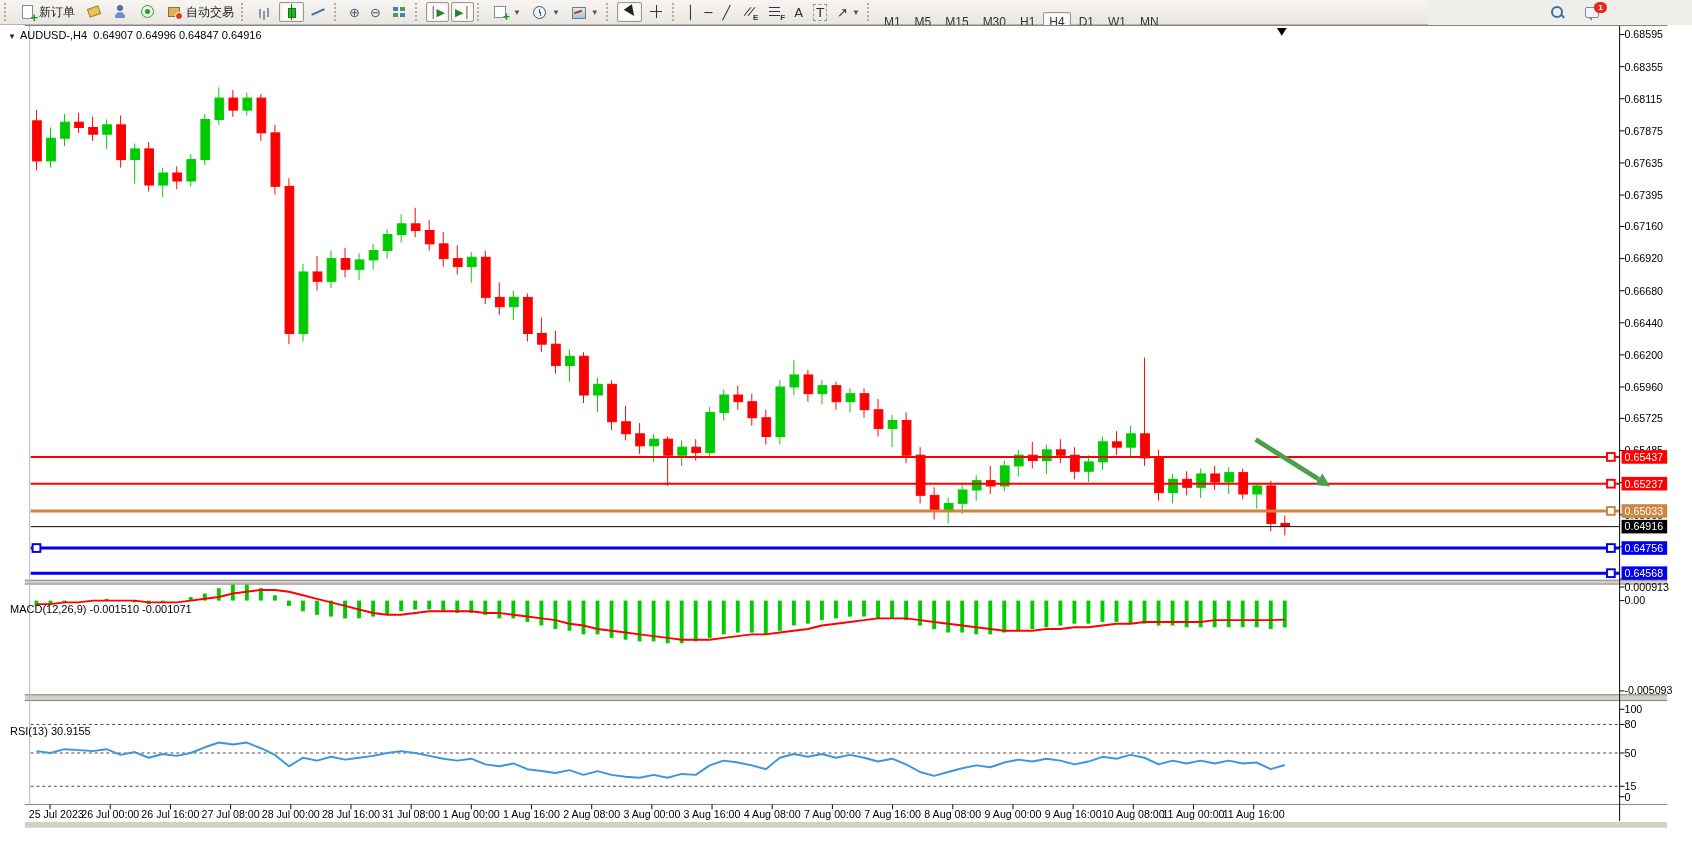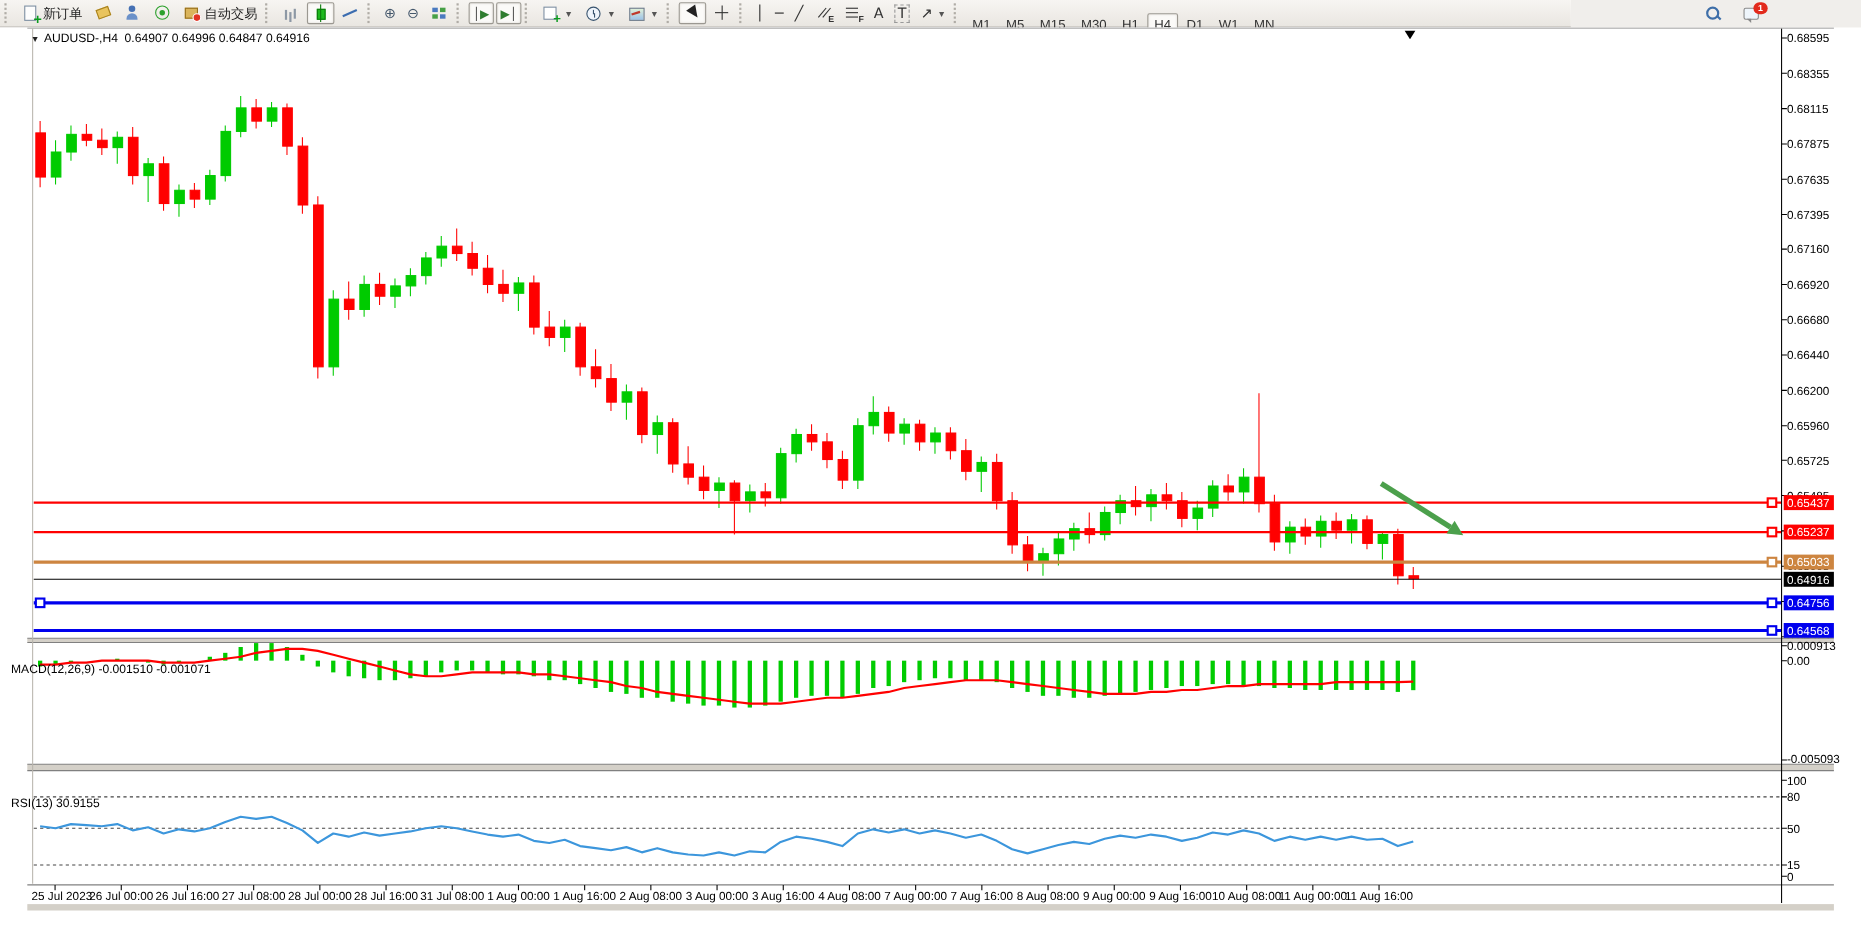--- a/index.html
+++ b/index.html
@@ -53,21 +53,21 @@
   .ic-srch::after{content:"";position:absolute;left:11px;top:11px;width:5px;height:2px;background:#3e6ea8;transform:rotate(45deg);}
   .ic-chat::before{content:"";position:absolute;left:1px;top:3px;width:12px;height:9px;border-radius:2px;border:1px solid #8a8a8a;background:#eef5fb;}
   .ic-chat::after{content:"";position:absolute;left:4px;top:13px;width:0;height:0;border-left:4px solid transparent;border-top:4px solid #8a8a8a;}
   .badge{position:absolute;left:10px;top:-2px;min-width:11px;height:11px;border-radius:6px;background:#e22a1c;
          color:#fff;font:bold 8px/11px "Liberation Sans",sans-serif;text-align:center;padding:0 1px;}
   .tbright{position:absolute;left:1544px;top:2px;display:flex;align-items:center;gap:8px;}
   
   .chart{position:absolute;left:0;top:25px;width:1692px;height:827px;background:#fff;}
   .chart svg{position:absolute;left:0;top:0;}
   .ovl{position:absolute;font:11px "Liberation Sans",sans-serif;color:#000;white-space:pre;}
-  #title{left:8px;top:4px;margin-left:20px;}
+  #title{left:8px;top:4px;}
   #title .tcaret{font-size:8px;color:#222;margin-right:4px;}
   #macdlab{left:10px;top:578px;}
   #rsilab{left:10px;top:700px;}
 </style>
 </head>
 <body>
 
 <div class="app">
 
   <div class="tb">

